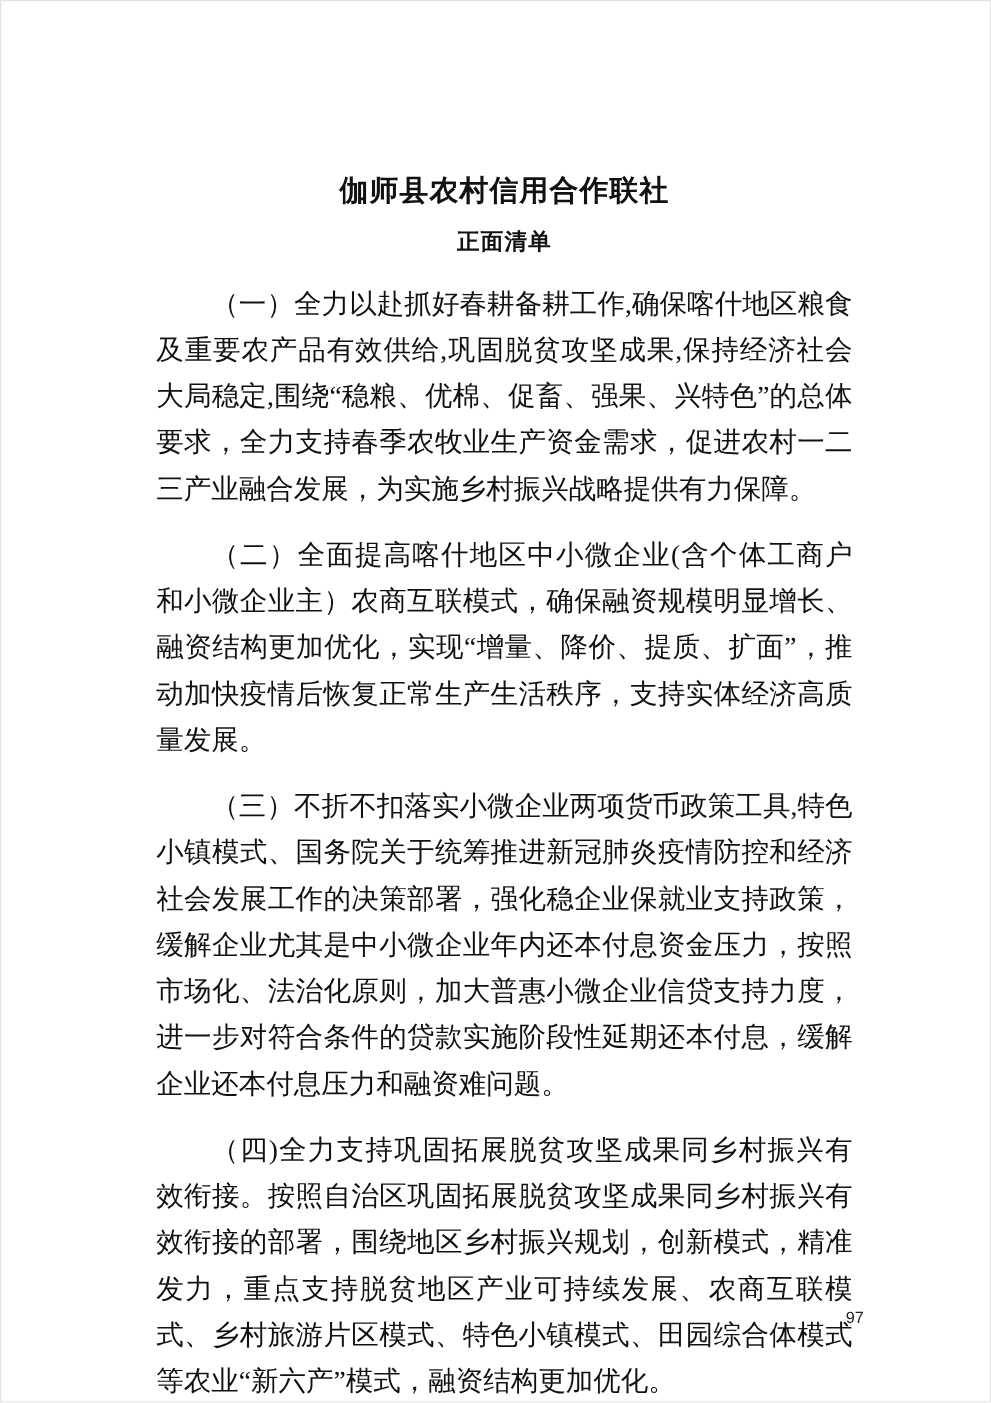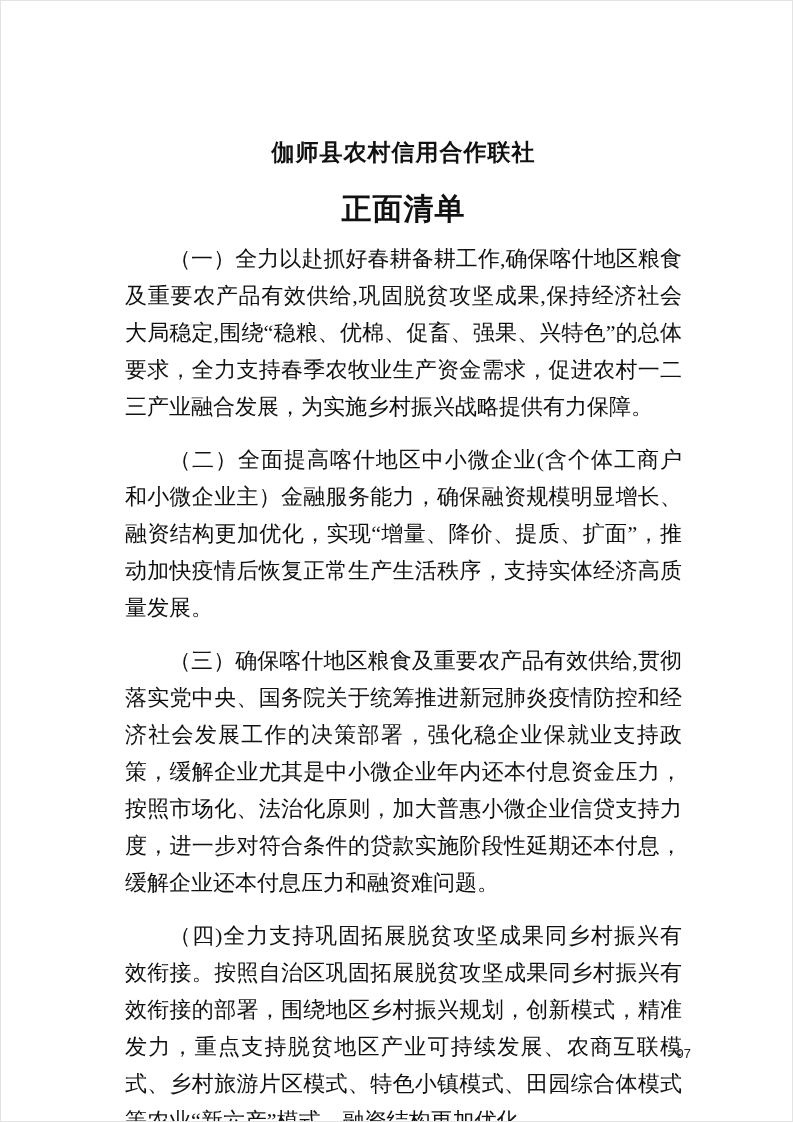--- a/index.html
+++ b/index.html
@@ -28,22 +28,22 @@
   }
   .doc-title {
     margin: 0;
     font-size: 23px;
     font-weight: bold;
     text-align: center;
     line-height: 28px;
     letter-spacing: 1px;
   }
   .doc-subtitle {
-    margin: 28px 0 0 0;
-    font-size: 30px;
+    margin: 12px 0 0 0;
+    font-size: 18px;
     font-weight: bold;
     text-align: center;
     line-height: 28px;
     letter-spacing: 1px;
   }
   .body-text {
     margin-top: 17px;
   }
   .body-text p {
     margin: 16px;
@@ -65,19 +65,19 @@
 </style>
 </head>
 <body>
 
 <div class="page">
   <div class="content">
     <h1 class="doc-title">伽师县农村信用合作联社</h1>
     <h2 class="doc-subtitle">正面清单</h2>
     <div class="body-text">
       <p>（一）全力以赴抓好春耕备耕工作,确保喀什地区粮食及重要农产品有效供给,巩固脱贫攻坚成果,保持经济社会大局稳定,围绕“稳粮、优棉、促畜、强果、兴特色”的总体要求，全力支持春季农牧业生产资金需求，促进农村一二三产业融合发展，为实施乡村振兴战略提供有力保障。</p>
-      <p>（二）全面提高喀什地区中小微企业(含个体工商户和小微企业主）金融服务能力，确保融资规模明显增长、融资结构更加优化，实现“增量、降价、提质、扩面”，推动加快疫情后恢复正常生产生活秩序，支持实体经济高质量发展。</p>
-      <p>（三）确保喀什地区粮食及重要农产品有效供给,贯彻落实党中央、国务院关于统筹推进新冠肺炎疫情防控和经济社会发展工作的决策部署，强化稳企业保就业支持政策，缓解企业尤其是中小微企业年内还本付息资金压力，按照市场化、法治化原则，加大普惠小微企业信贷支持力度，进一步对符合条件的贷款实施阶段性延期还本付息，缓解企业还本付息压力和融资难问题。</p>
+      <p>（二）全面提高喀什地区中小微企业(含个体工商户和小微企业主）农商互联模式，确保融资规模明显增长、融资结构更加优化，实现“增量、降价、提质、扩面”，推动加快疫情后恢复正常生产生活秩序，支持实体经济高质量发展。</p>
+      <p>（三）不折不扣落实小微企业两项货币政策工具,特色小镇模式、国务院关于统筹推进新冠肺炎疫情防控和经济社会发展工作的决策部署，强化稳企业保就业支持政策，缓解企业尤其是中小微企业年内还本付息资金压力，按照市场化、法治化原则，加大普惠小微企业信贷支持力度，进一步对符合条件的贷款实施阶段性延期还本付息，缓解企业还本付息压力和融资难问题。</p>
       <p>（四)全力支持巩固拓展脱贫攻坚成果同乡村振兴有效衔接。按照自治区巩固拓展脱贫攻坚成果同乡村振兴有效衔接的部署，围绕地区乡村振兴规划，创新模式，精准发力，重点支持脱贫地区产业可持续发展、农商互联模式、乡村旅游片区模式、特色小镇模式、田园综合体模式等农业“新六产”模式，融资结构更加优化。</p>
     </div>
   </div>
   <div class="page-number">97</div>
 </div>
 
 </body></html>

